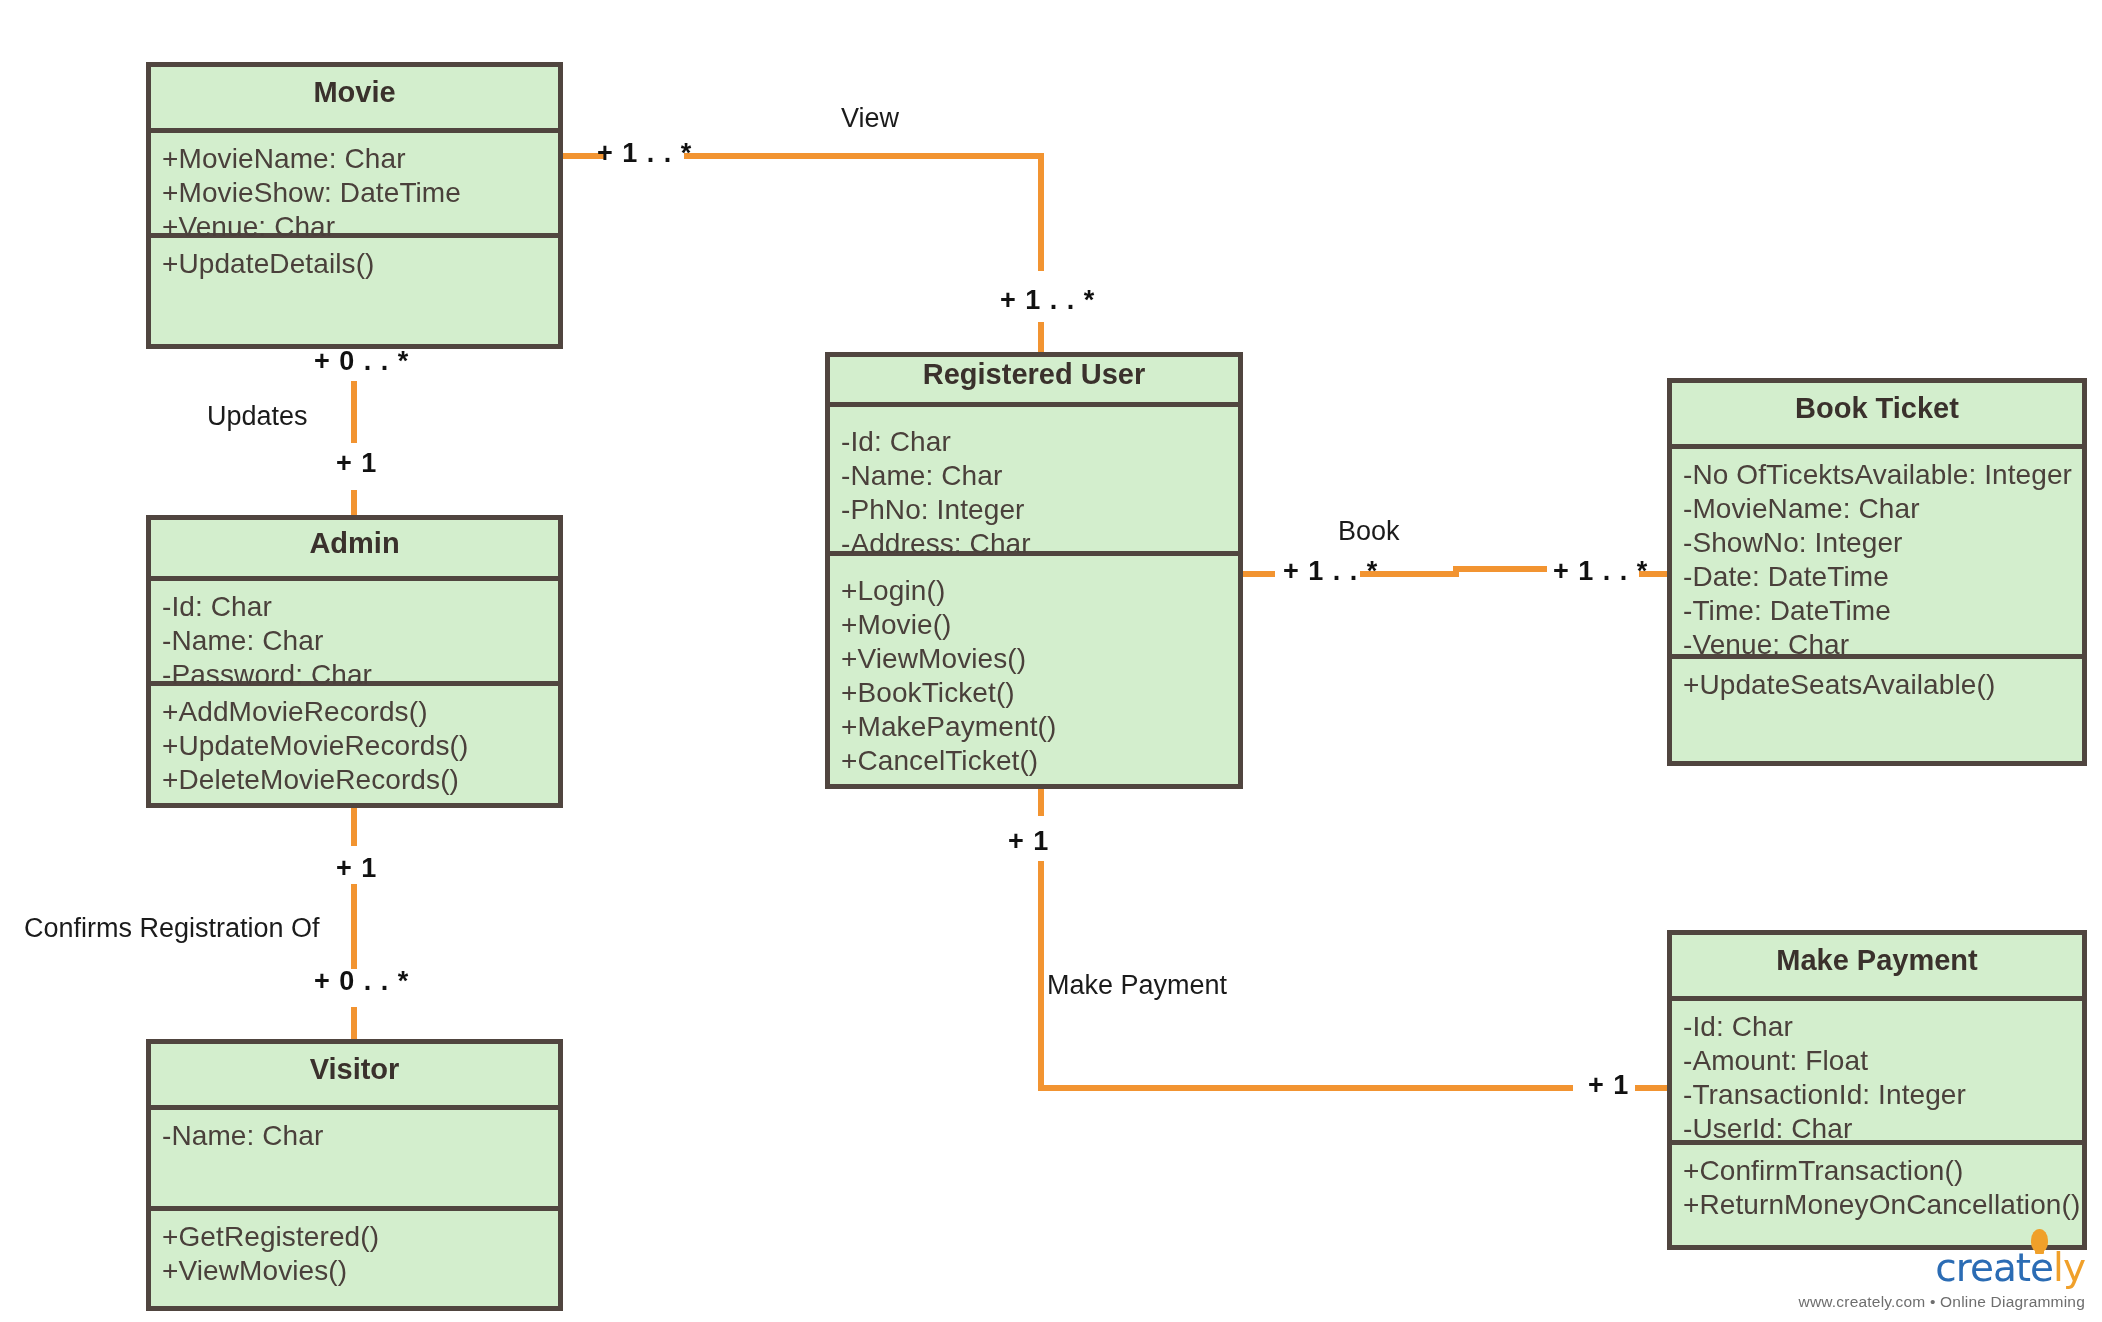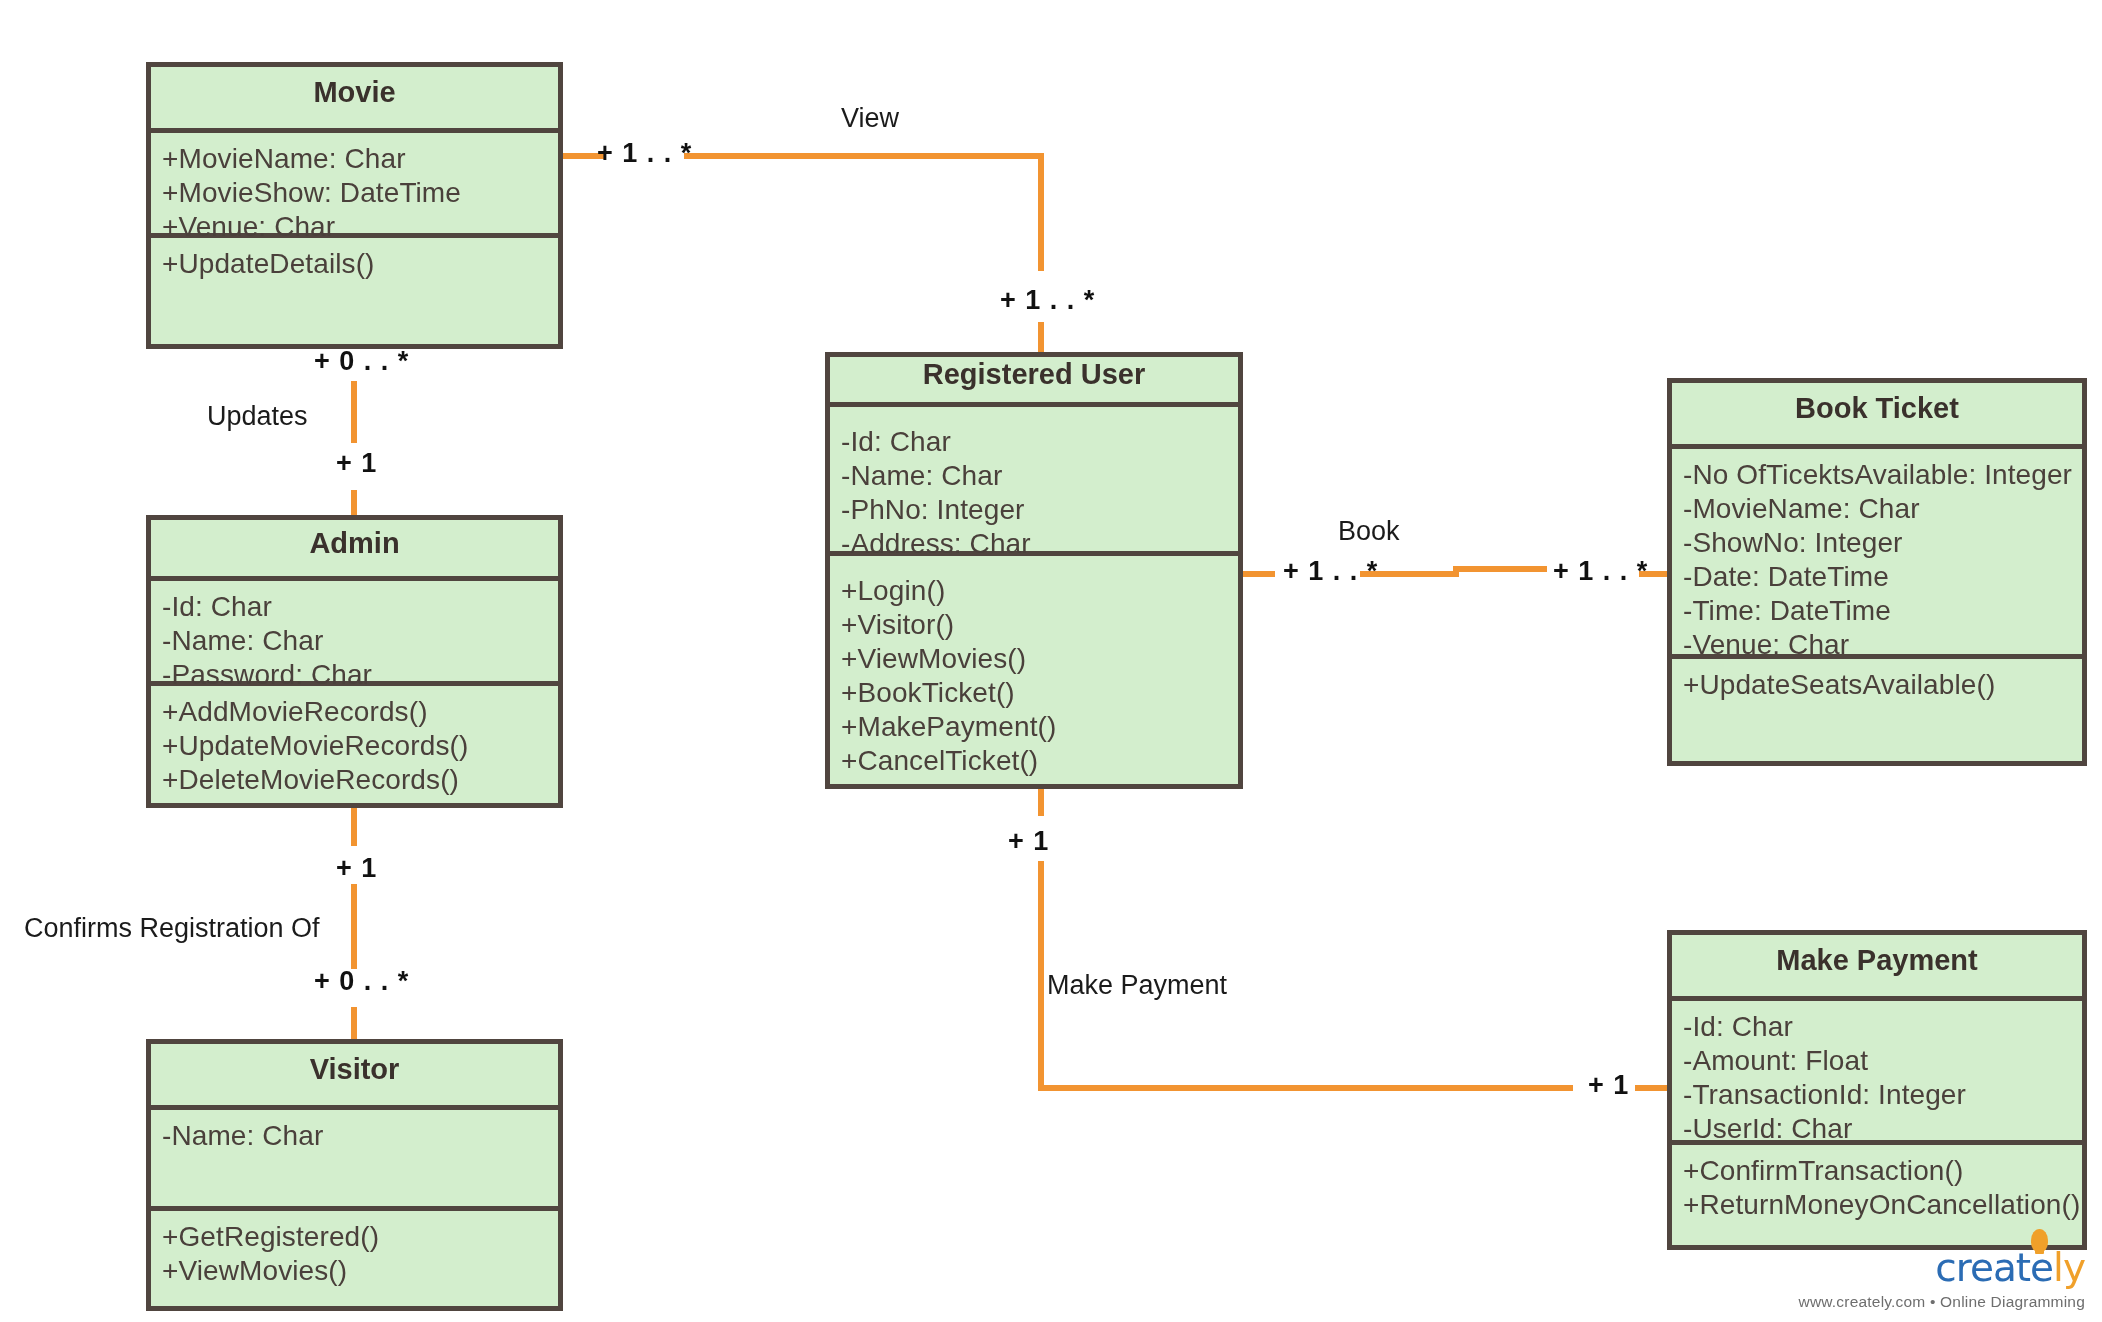--- a/index.html
+++ b/index.html
@@ -180,21 +180,21 @@
   <div class="uml-class" style="left:825px;top:352px;width:418px;height:437px;gap:9px;">
     <div class="uml-title">Registered User</div>
     <div class="uml-compartment attrs" style="height:140px;">
       <div class="uml-row">-Id: Char</div>
       <div class="uml-row">-Name: Char</div>
       <div class="uml-row">-PhNo: Integer</div>
       <div class="uml-row">-Address: Char</div>
     </div>
     <div class="uml-compartment methods">
       <div class="uml-row">+Login()</div>
-      <div class="uml-row">+Visitor()</div>
+      <div class="uml-row">+Movie()</div>
       <div class="uml-row">+ViewMovies()</div>
       <div class="uml-row">+BookTicket()</div>
       <div class="uml-row">+MakePayment()</div>
       <div class="uml-row">+CancelTicket()</div>
     </div>
   </div>
 
   <div class="uml-class" style="left:1667px;top:378px;width:420px;height:388px;">
     <div class="uml-title">Book Ticket</div>
     <div class="uml-compartment attrs" style="height:210px;">

